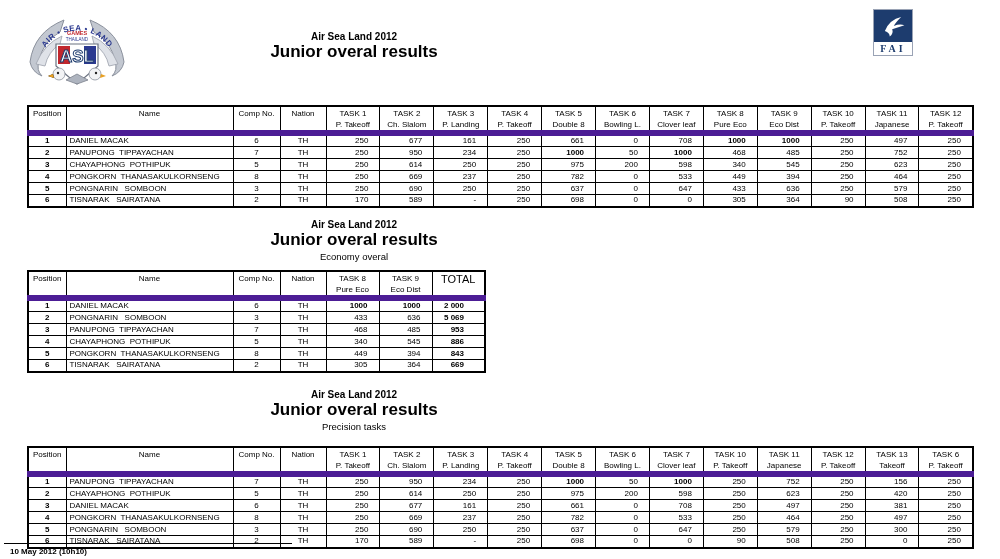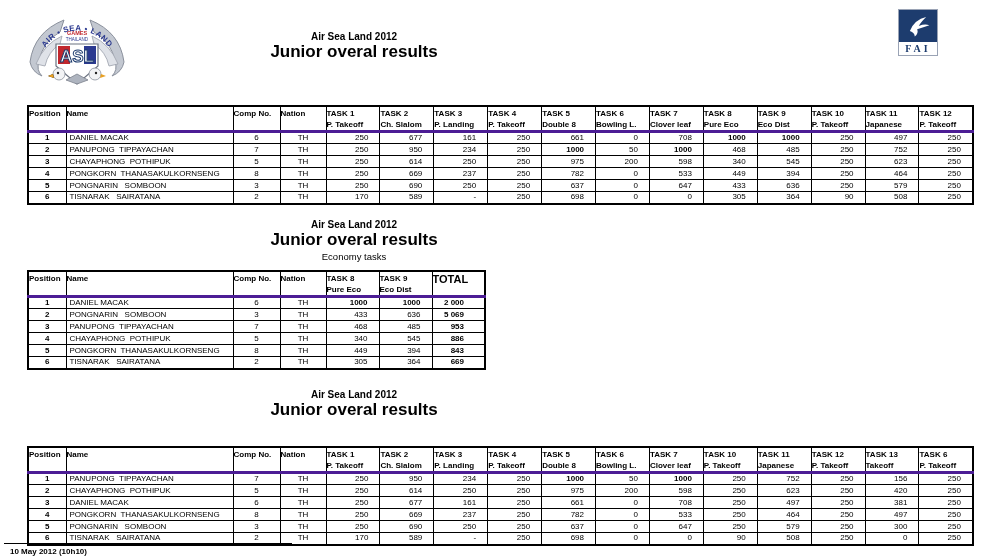--- a/index.html
+++ b/index.html
@@ -3,43 +3,43 @@
 <meta charset="utf-8">
 <style>
   * { margin:0; padding:0; box-sizing:border-box; }
   html,body { background:#ffffff; }
   .page {
     position:relative; width:1000px; height:559px; background:#fff;
     font-family:"Liberation Sans", sans-serif; color:#000; overflow:hidden;
   }
   
   .asl-logo { position:absolute; left:26px; top:4px; width:102px; height:90px; }
-  .fai-logo { position:absolute; left:898px; top:9px; width:40px; height:47px;
+  .fai-logo { position:absolute; left:873px; top:9px; width:40px; height:47px;
               border:1px solid #9aa3b5; background:#fff; }
   .fai-top { height:32px; background:#1d3c6e; display:flex; align-items:center; justify-content:center; }
   .fai-label { height:13px; display:flex; align-items:center; justify-content:center;
                font-family:"Liberation Serif", serif; font-size:10px; letter-spacing:3px;
                color:#1d3c6e; font-weight:bold; }
   
   .titles { position:absolute; left:0; width:708px; text-align:center; }
   .t-small { font-size:10px; font-weight:bold; line-height:11px; }
   .t-large { font-size:17px; font-weight:bold; line-height:19px; }
   .t-sub   { font-size:9.5px; line-height:12px; margin-top:2px; }
   #titles-0 { top:31px; }
   #titles-1 { top:219px; }
   #titles-2 { top:389px; }
   
   .tblwrap { position:absolute; left:27px; }
   #twrap-0 { top:105px; }
   #twrap-1 { top:270px; }
   #twrap-2 { top:446px; }
   table { border-collapse:collapse; table-layout:fixed; border:2px solid #000; background:#fff; }
   th, td { border:1px solid #000; overflow:hidden; white-space:pre; font-size:8px; line-height:10px; }
-  thead th { height:23px; vertical-align:top; text-align:left; font-weight:bold;
-             padding-top:2px; border-bottom:3px solid #4c1d95; }
+  thead th { height:23px; vertical-align:top; text-align:center; font-weight:normal;
+             padding-top:2px; border-bottom:6px solid #4c1d95; }
   th .h1 { font-size:8px; }
   th .h2 { font-size:8px; margin-top:1px; }
   th.big .h1 { font-size:11px; line-height:11px; }
   tbody td { height:12px; vertical-align:middle; }
   td.pos  { text-align:center; font-weight:bold; }
   td.name { text-align:left; padding-left:3px; }
   td.ctr  { text-align:center; }
   td.num  { text-align:right; padding-right:11px; }
   td.tot  { padding-right:20px; }
   td.bold { font-weight:bold; }
@@ -248,21 +248,21 @@
             <td class="num">508</td>
             <td class="num">250</td>
           </tr>
         </tbody>
       </table>
   </div>
 
   <div class="titles" id="titles-1">
     <div class="t-small">Air Sea Land 2012</div>
     <div class="t-large">Junior overal results</div>
-    <div class="t-sub">Economy tasks</div>
+    <div class="t-sub">Economy overal</div>
   </div>
   <div class="tblwrap" id="twrap-1">
     <table style="width: 457px;">
         <colgroup>
           <col style="width: 38px;">
           <col style="width: 167px;">
           <col style="width: 47px;">
           <col style="width: 46px;">
           <col style="width: 53px;">
           <col style="width: 53px;">
@@ -334,20 +334,21 @@
             <td class="num">364</td>
             <td class="num bold tot">669</td>
           </tr>
         </tbody>
       </table>
   </div>
 
   <div class="titles" id="titles-2">
     <div class="t-small">Air Sea Land 2012</div>
     <div class="t-large">Junior overal results</div>
+    <div class="t-sub">Precision tasks</div>
   </div>
   <div class="tblwrap" id="twrap-2">
     <table style="width: 945px;">
         <colgroup>
           <col style="width: 38px;">
           <col style="width: 167px;">
           <col style="width: 47px;">
           <col style="width: 46px;">
           <col style="width: 53.9167px;">
           <col style="width: 53.9167px;">

